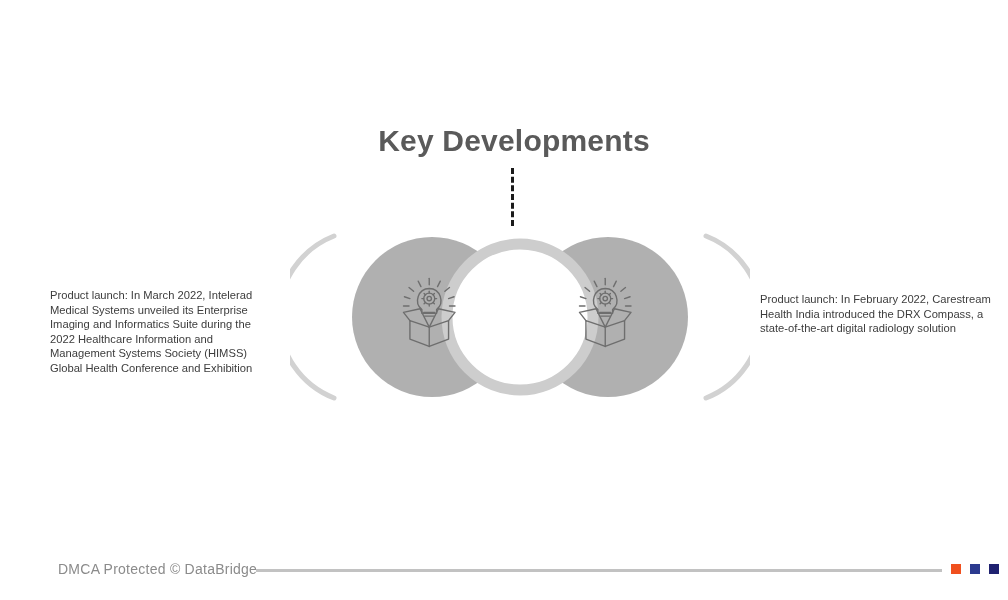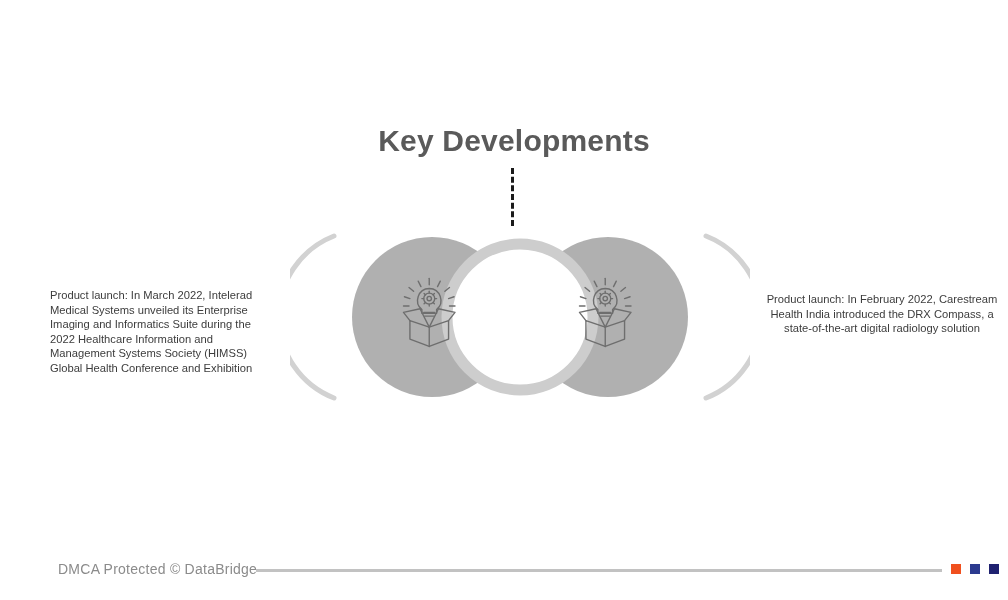--- a/index.html
+++ b/index.html
@@ -70,21 +70,21 @@
   #text-left {
     left: 40px;
     top: 288px;
     width: 224px;
     text-align: left;
   }
   #text-right {
     left: 750px;
     top: 292px;
     width: 244px;
-    text-align: center;
+    text-align: left;
   }
 
   
   #footer {
     position: absolute;
     left: 0;
     bottom: 0;
     width: 1008px;
     height: 52px;
   }

